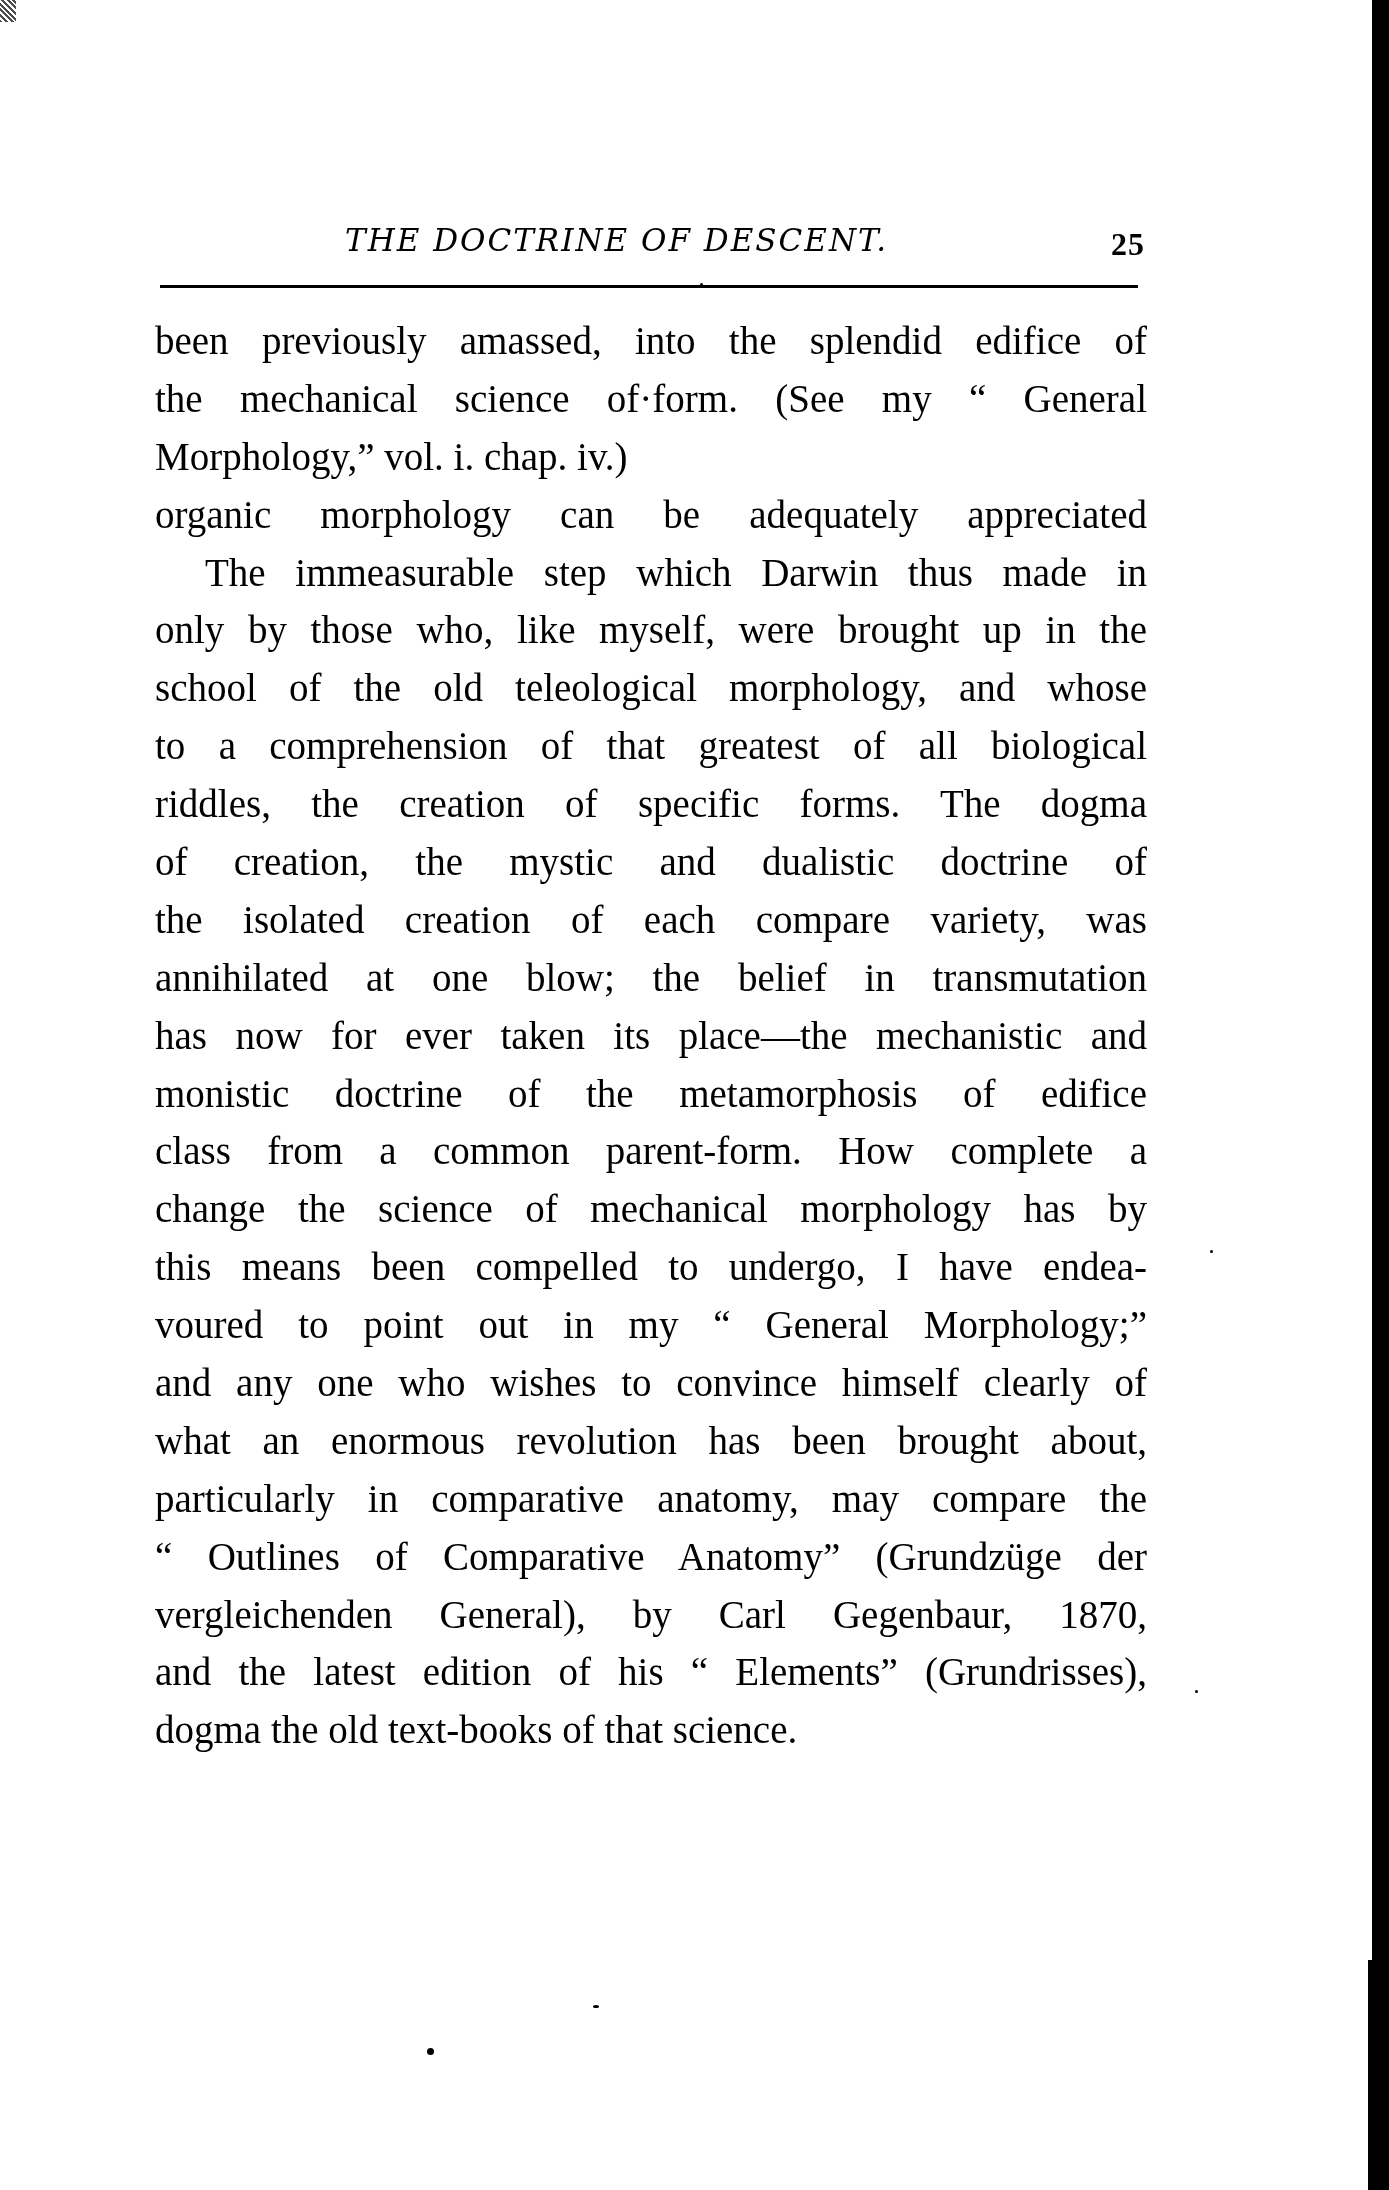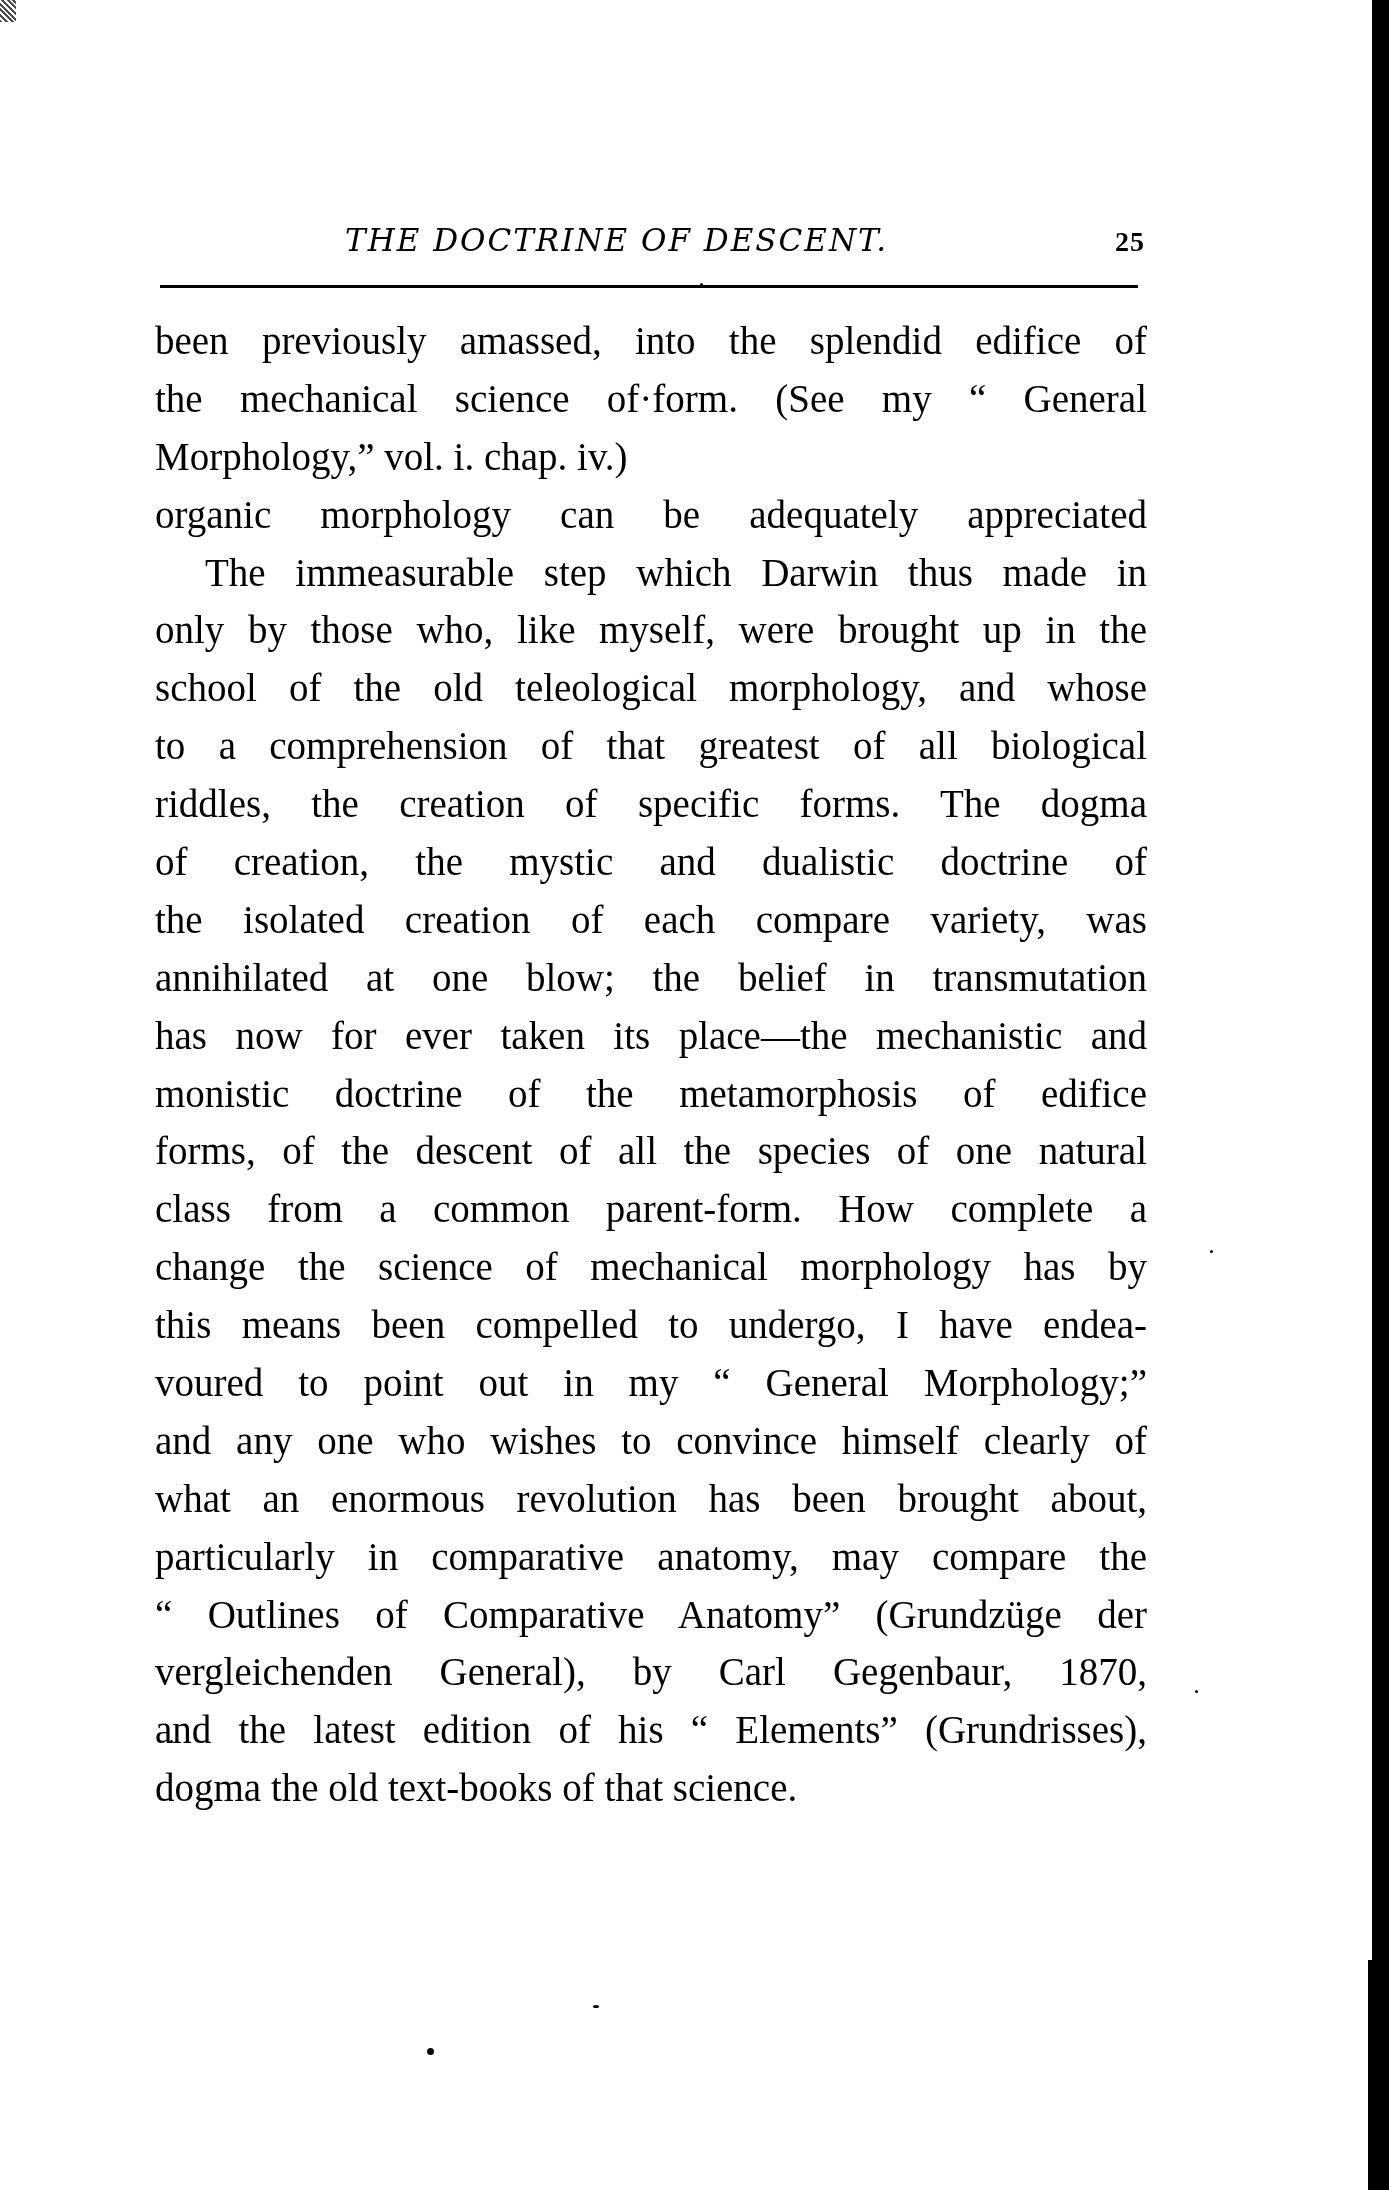--- a/index.html
+++ b/index.html
@@ -59,21 +59,21 @@
       font-size: 31px;
       letter-spacing: 2px;
       white-space: nowrap;
     }
     .page-number {
       position: absolute;
       right: 0;
       top: 4px;
       font-family: "Liberation Serif", serif;
       font-weight: bold;
-      font-size: 28px;
+      font-size: 32px;
       letter-spacing: 1px;
     }
     .header-rule {
       position: absolute;
       left: 160px;
       top: 285px;
       width: 978px;
       height: 3px;
       background: #000;
     }
@@ -133,21 +133,20 @@
       <span class="line indent">The immeasurable step which Darwin thus made in</span>
       <span class="line">only by those who, like myself, were brought up in the</span>
       <span class="line">school of the old teleological morphology, and whose</span>
       <span class="line">to a comprehension of that greatest of all biological</span>
       <span class="line">riddles, the creation of specific forms.  The dogma</span>
       <span class="line">of creation, the mystic and dualistic doctrine of</span>
       <span class="line">the isolated creation of each compare variety, was</span>
       <span class="line">annihilated at one blow; the belief in transmutation</span>
       <span class="line">has now for ever taken its place—the mechanistic and</span>
       <span class="line">monistic doctrine of the metamorphosis of edifice</span>
-      <span class="line">forms, of the descent of all the species of one natural</span>
       <span class="line">class from a common parent-form.  How complete a</span>
       <span class="line">change the science of mechanical morphology has by</span>
       <span class="line">this means been compelled to undergo, I have endea-</span>
       <span class="line">voured to point out in my “ General Morphology;”</span>
       <span class="line">and any one who wishes to convince himself clearly of</span>
       <span class="line">what an enormous revolution has been brought about,</span>
       <span class="line">particularly in comparative anatomy, may compare the</span>
       <span class="line">“ Outlines of Comparative Anatomy” (Grundzüge der</span>
       <span class="line">vergleichenden General), by Carl Gegenbaur, 1870,</span>
       <span class="line">and the latest edition of his “ Elements” (Grundrisses),</span>

